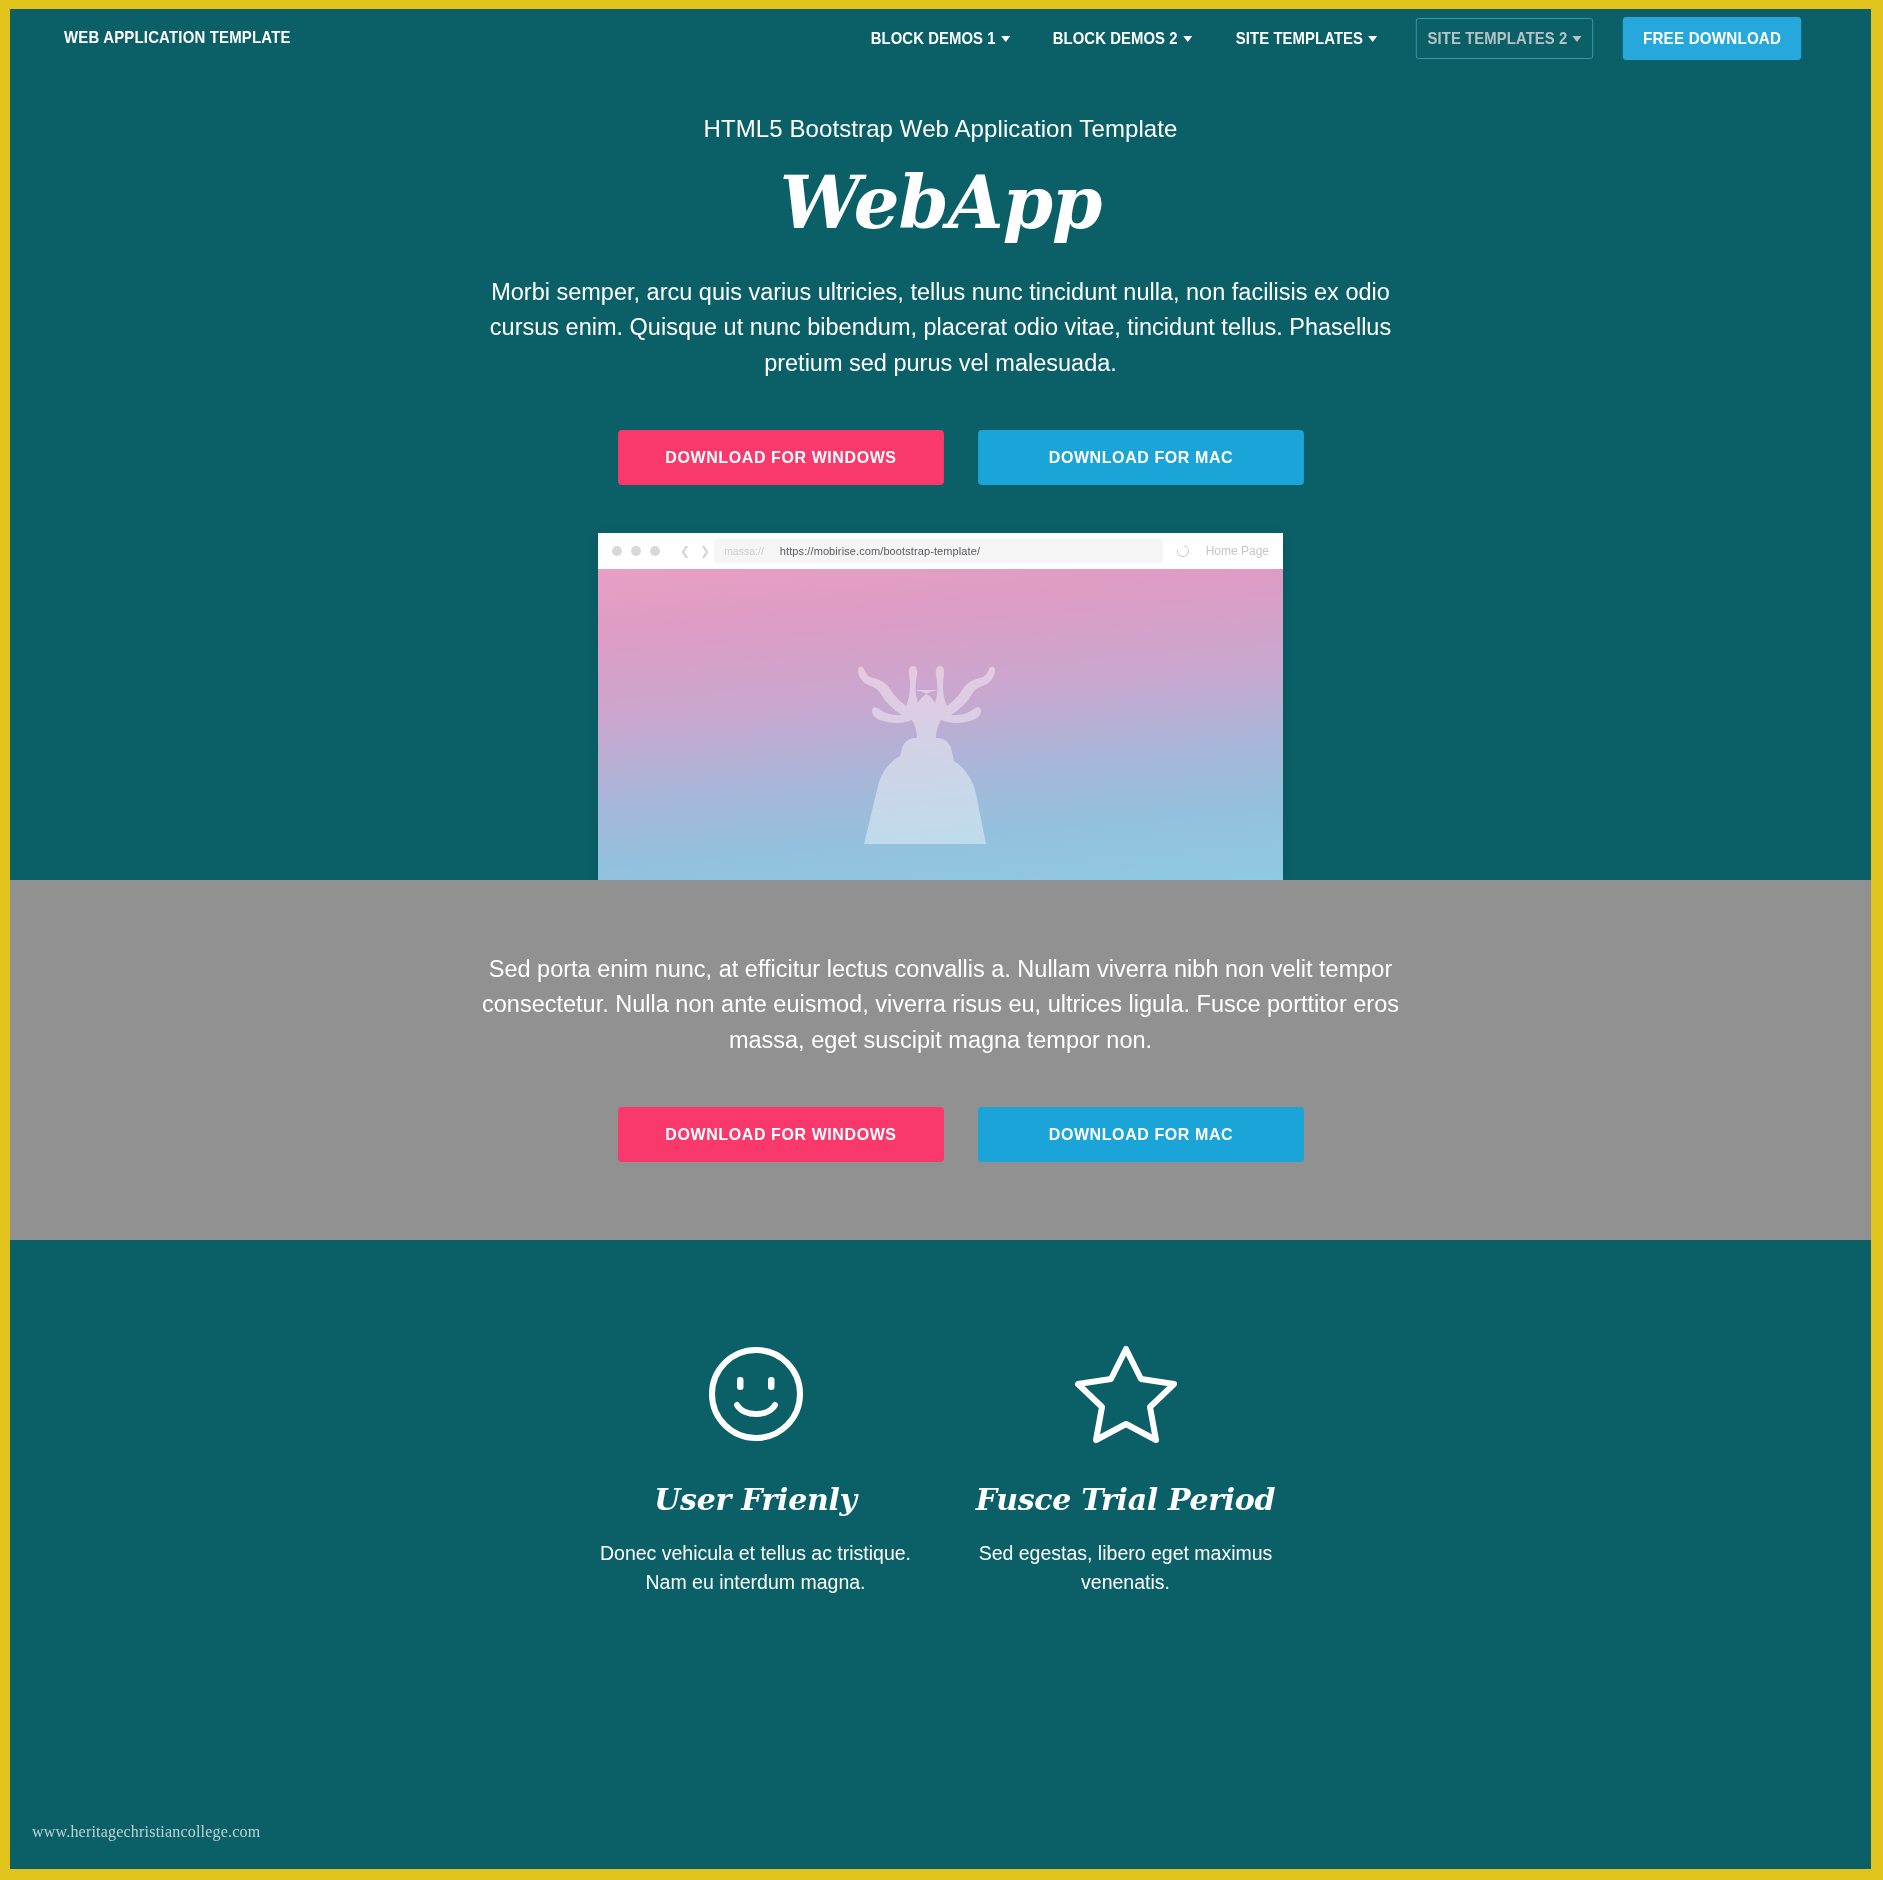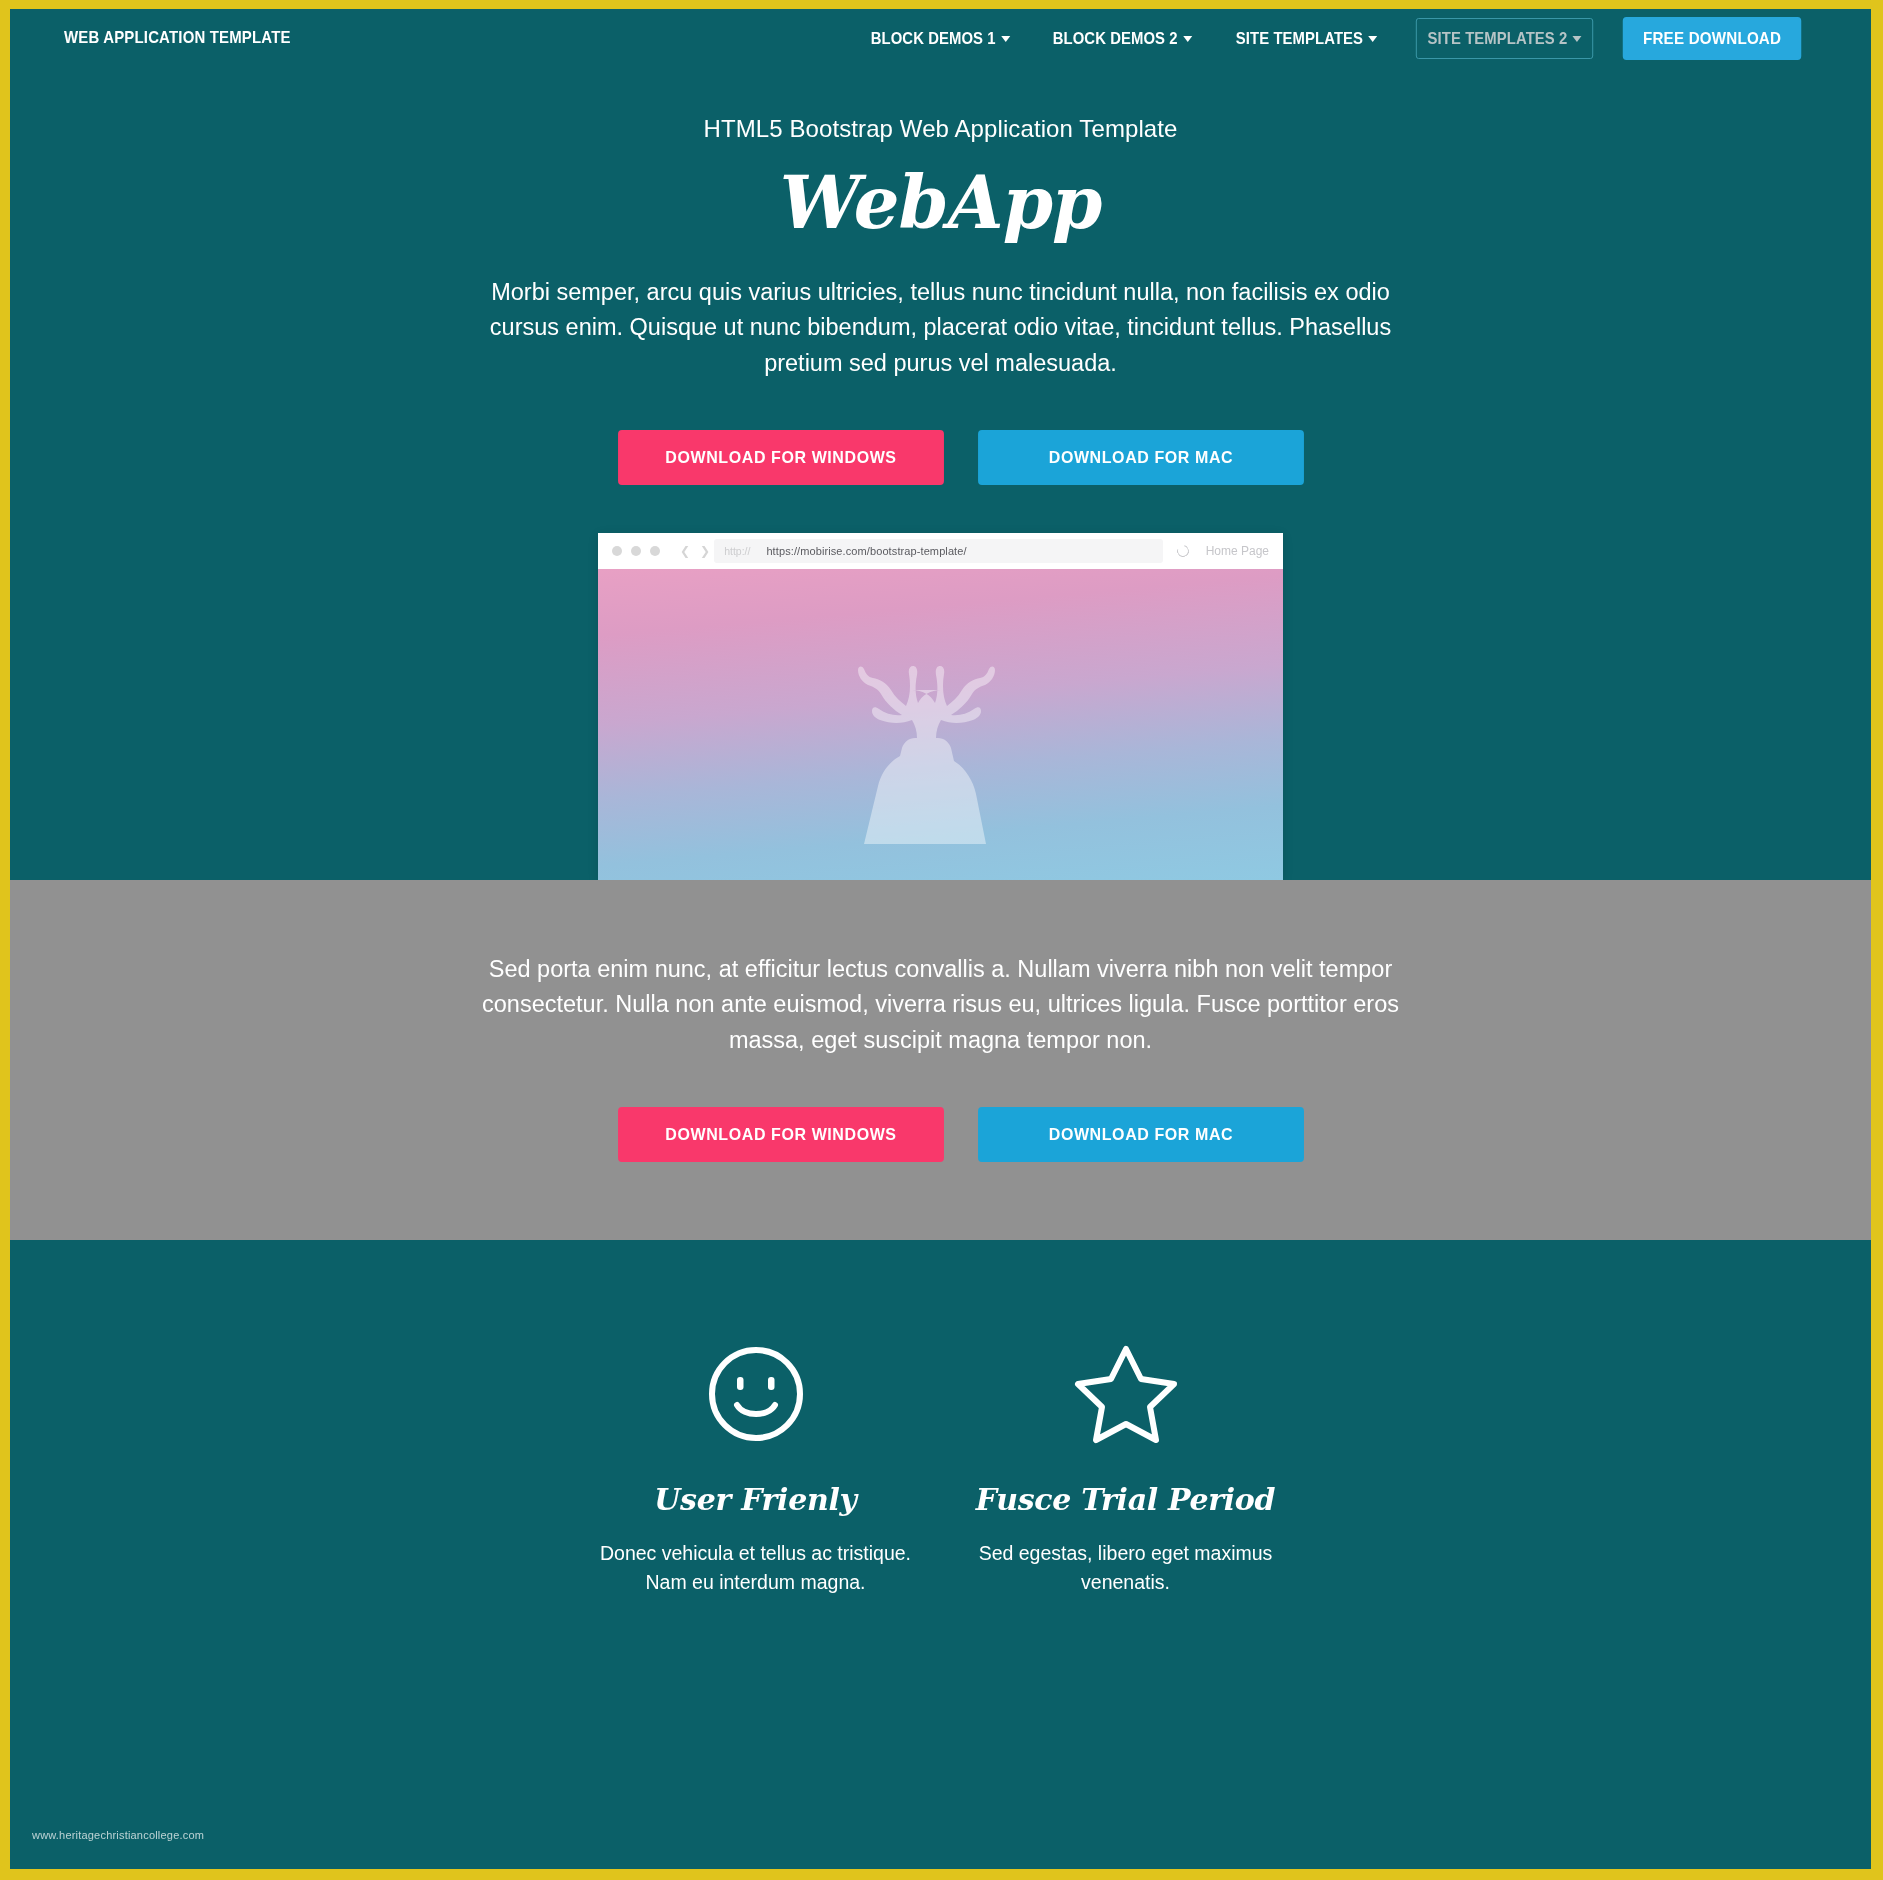--- a/index.html
+++ b/index.html
@@ -239,23 +239,24 @@
     margin-top: 22px;
     padding: 0 22px;
   }
 
   
   .watermark {
     position: absolute;
     left: 22px;
     bottom: 28px;
     color: #d9e6e6;
-    font-size: 11px;
+    font-size: 16px;
     letter-spacing: 0.2px;
     opacity: 0.85;
+    font-family: Liberation Serif, serif;
   }
 </style>
 </head>
 <body>
 
 <div class="page">
 
   <div class="navbar">
     <div class="brand">WEB APPLICATION TEMPLATE</div>
 
@@ -300,21 +301,21 @@
         <div class="dots">
           <span class="dot"></span>
           <span class="dot"></span>
           <span class="dot"></span>
         </div>
         <div class="arrows">
           <span>❮</span>
           <span>❯</span>
         </div>
         <div class="urlbar">
-          <span class="url-ph">http://</span>
+          <span class="url-ph">massa://</span>
           <span class="url-val">https://mobirise.com/bootstrap-template/</span>
         </div>
         <div class="browser-right">
           <span class="reload"></span>
           <span class="homepage">Home Page</span>
         </div>
       </div>
       <div class="browser-view">
         <svg width="250" height="260" viewBox="0 0 250 260">
           <g fill="#ffffff" opacity="0.42">

